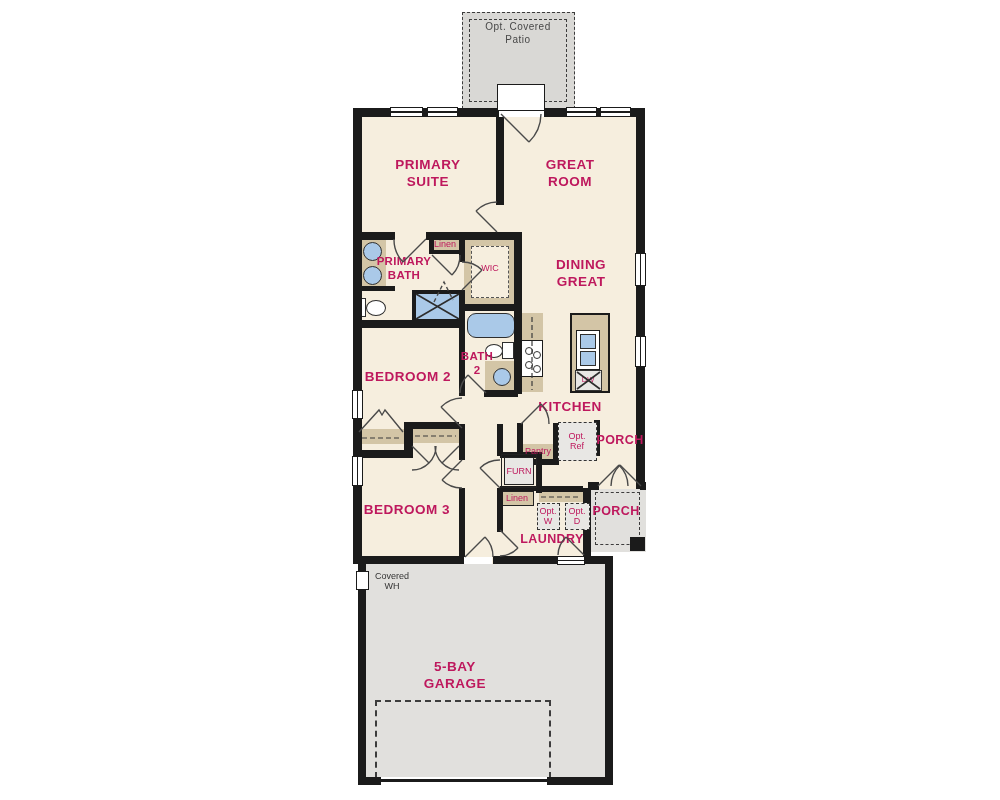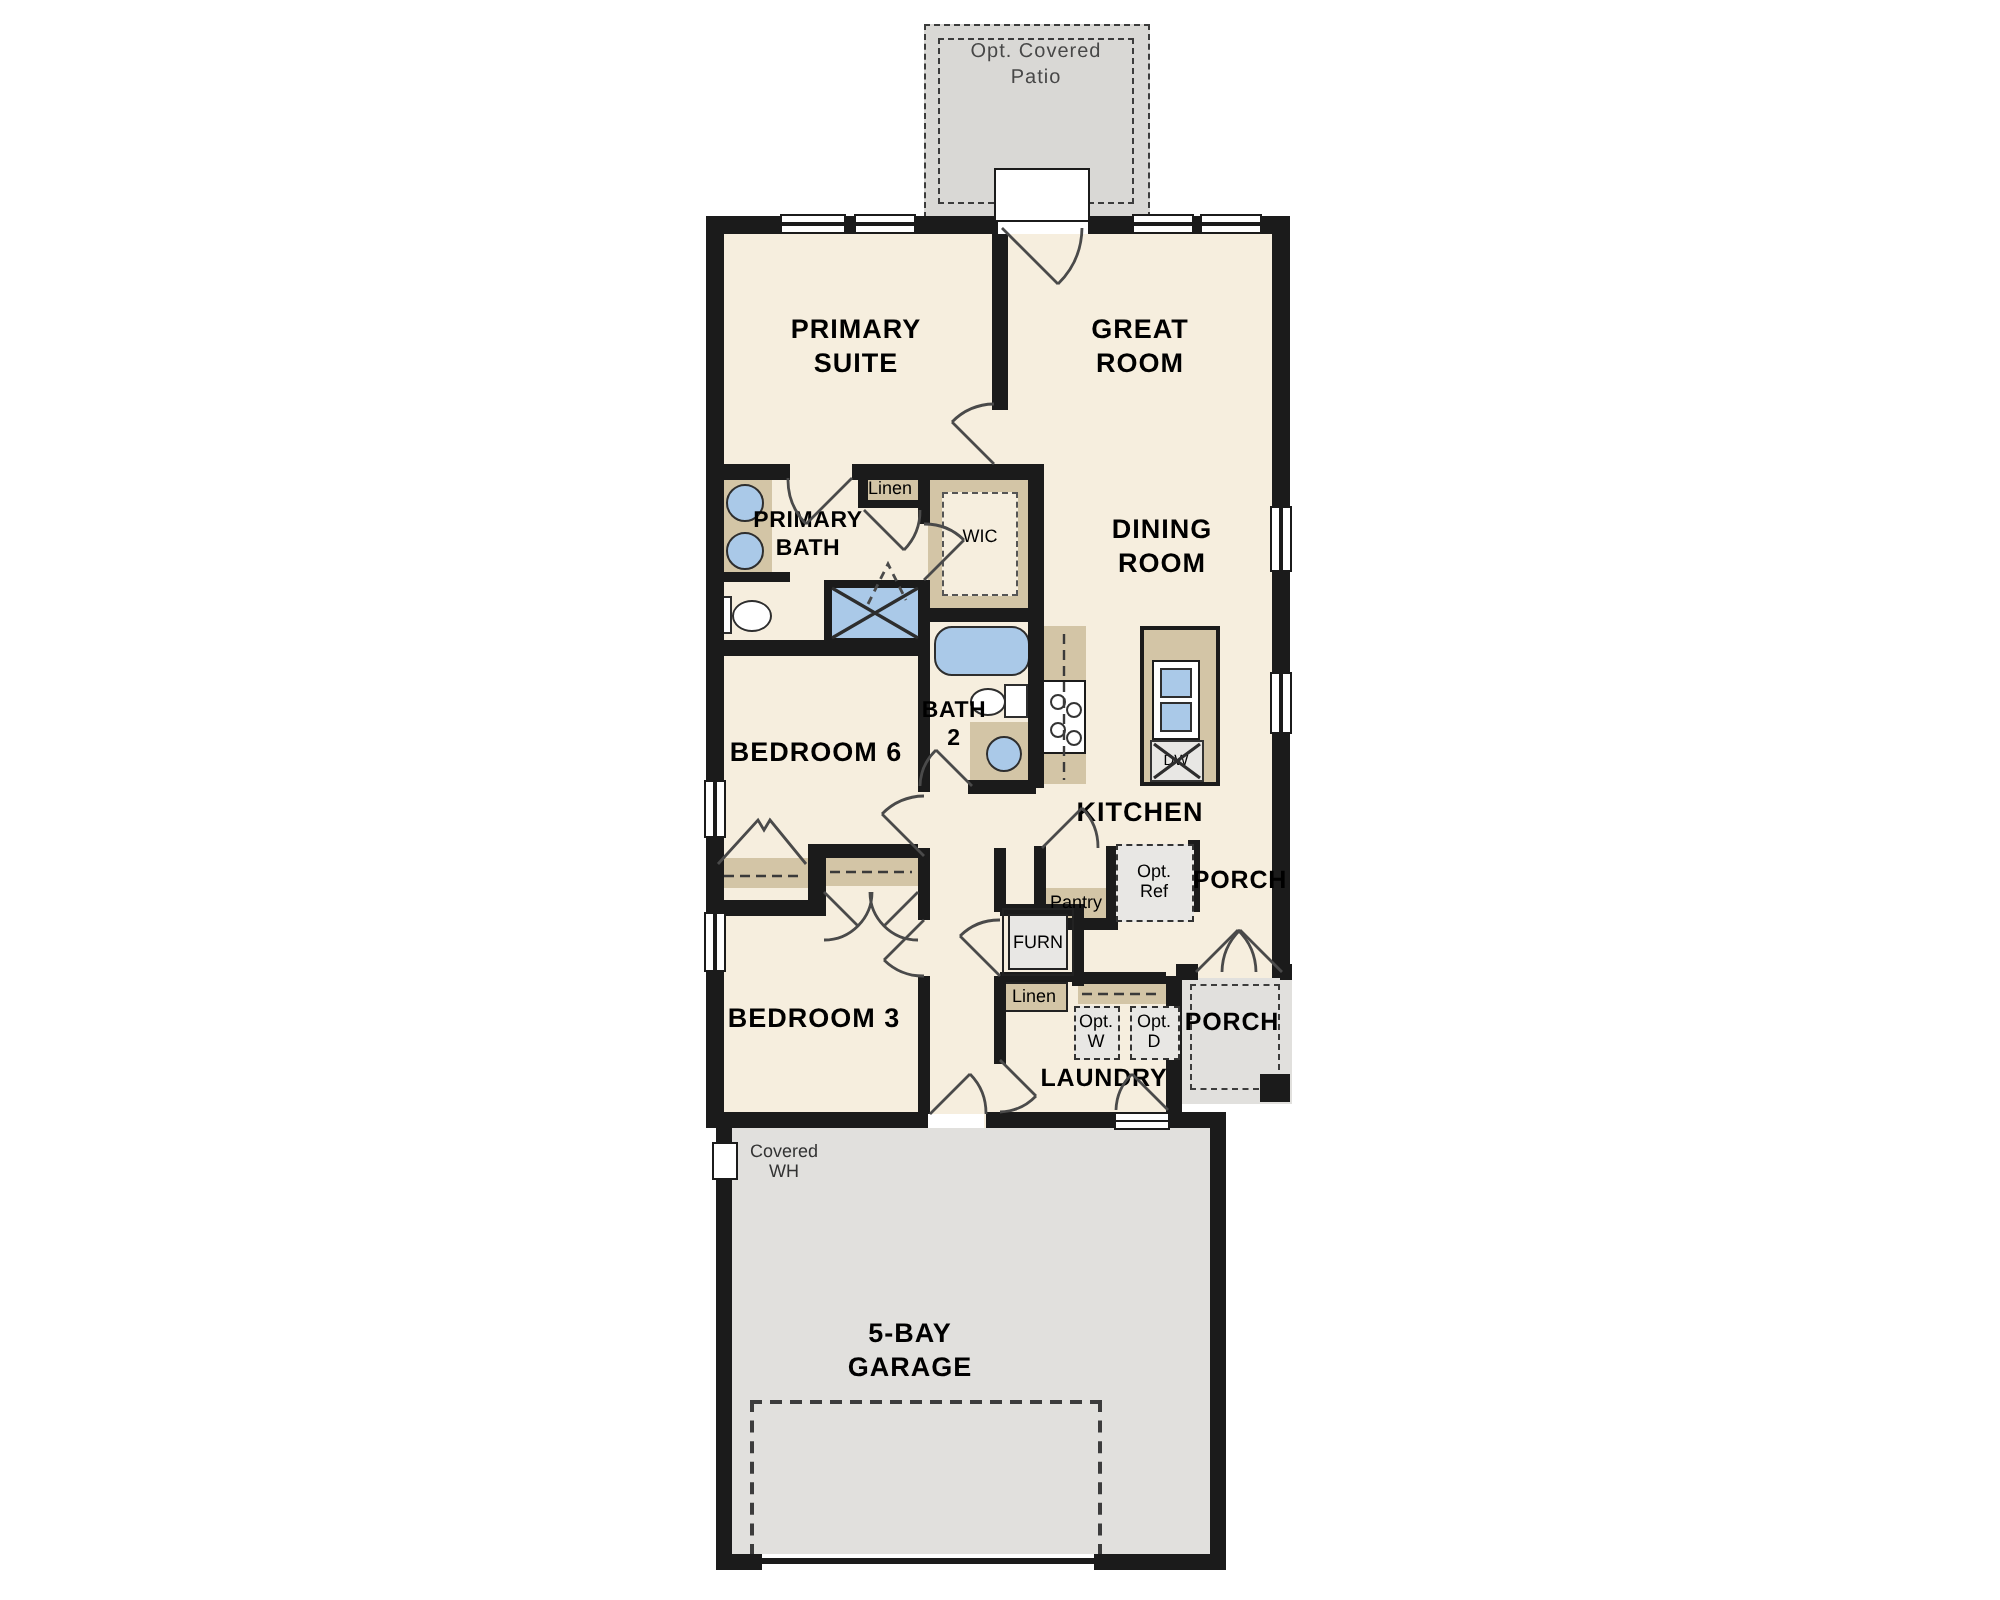--- a/index.html
+++ b/index.html
@@ -14,21 +14,21 @@
   .win.h{background:linear-gradient(to bottom,#fff 0 40%,var(--wall,#1b1b1b) 40% 60%,#fff 60%);}
   .win.v{background:linear-gradient(to right,#fff 0 40%,var(--wall,#1b1b1b) 40% 60%,#fff 60%);}
   .gap{position:absolute;background:#fff;z-index:4;}
   .whitebox{position:absolute;background:#fff;border:1.6px solid var(--wall,#1b1b1b);z-index:4;box-sizing:border-box;}
   .dashedbox{position:absolute;border:1.6px dashed #3c3c3c;box-sizing:border-box;z-index:2;}
   .optbox{position:absolute;background:var(--optbox,#e8e7e4);border:1.6px dashed #333;box-sizing:border-box;z-index:4;}
   .fixblue{position:absolute;background:var(--blue,#aac9e8);border:1.6px solid #2e2e2e;box-sizing:border-box;z-index:2;}
   .circle{border-radius:50%;}
   .toilet{position:absolute;background:#fff;border:1.5px solid #2e2e2e;box-sizing:border-box;z-index:2;}
   .burner{position:absolute;border:1.2px solid #333;border-radius:50%;box-sizing:border-box;z-index:3;}
-  .lbl{position:absolute;z-index:5;color:#000000;text-align:center;white-space:pre-line;
+  .lbl{position:absolute;z-index:5;color:#be185d;text-align:center;white-space:pre-line;
        font-weight:bold;font-size:13.5px;line-height:1.25;letter-spacing:.5px;
        transform:translate(-50%,-50%);}
   .lbl.mid{font-size:11.5px;letter-spacing:.3px;}
   .lbl.med{font-size:12.5px;letter-spacing:.4px;}
   .lbl.small{font-weight:normal;font-size:9px;letter-spacing:0;line-height:1.15;}
   .lbl.tiny{font-weight:normal;font-size:7.5px;letter-spacing:0;background:var(--optbox,#e8e7e4);padding:0 1px;}
   .lbl.gray{color:#474747;font-size:10px;font-weight:normal;}
   #overlay{position:absolute;left:0;top:0;z-index:6;pointer-events:none;}
   #overlay path, #overlay polyline{fill:none;stroke:var(--line,#4a4a4a);stroke-width:1.4;}
   #overlay .dash{stroke-dasharray:4 3;}
@@ -103,22 +103,22 @@
 Patio</div>
   <div class="lbl" style="left:428px;top:174px;">PRIMARY
 SUITE</div>
   <div class="lbl" style="left:570px;top:174px;">GREAT
 ROOM</div>
   <div class="lbl mid" style="left:404px;top:268px;">PRIMARY
 BATH</div>
   <div class="lbl small" style="left:445px;top:244px;">Linen</div>
   <div class="lbl small" style="left:490px;top:268px;">WIC</div>
   <div class="lbl" style="left:581px;top:274px;">DINING
-ROOM</div>
-  <div class="lbl" style="left:408px;top:377px;">BEDROOM 6</div>
+GREAT</div>
+  <div class="lbl" style="left:408px;top:377px;">BEDROOM 2</div>
   <div class="lbl mid" style="left:477px;top:363px;">BATH
 2</div>
   <div class="lbl" style="left:570px;top:407px;">KITCHEN</div>
   <div class="lbl small" style="left:538px;top:451px;">Pantry</div>
   <div class="lbl small" style="left:577px;top:441px;">Opt.
 Ref</div>
   <div class="lbl med" style="left:620px;top:441px;">PORCH</div>
   <div class="lbl small" style="left:519px;top:471px;">FURN</div>
   <div class="lbl small" style="left:517px;top:498px;">Linen</div>
   <div class="lbl small" style="left:548px;top:516px;">Opt.

